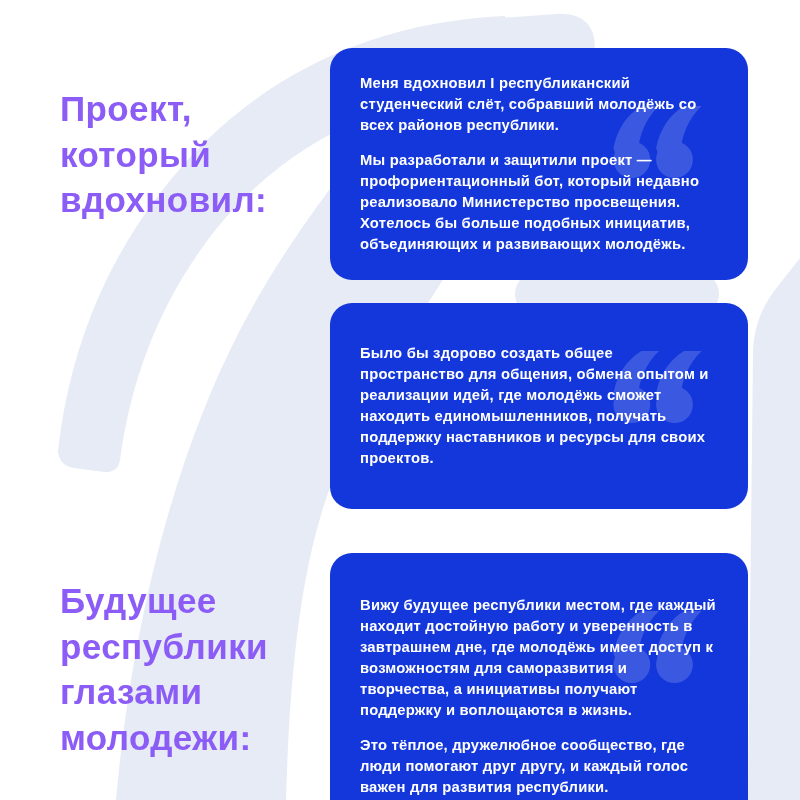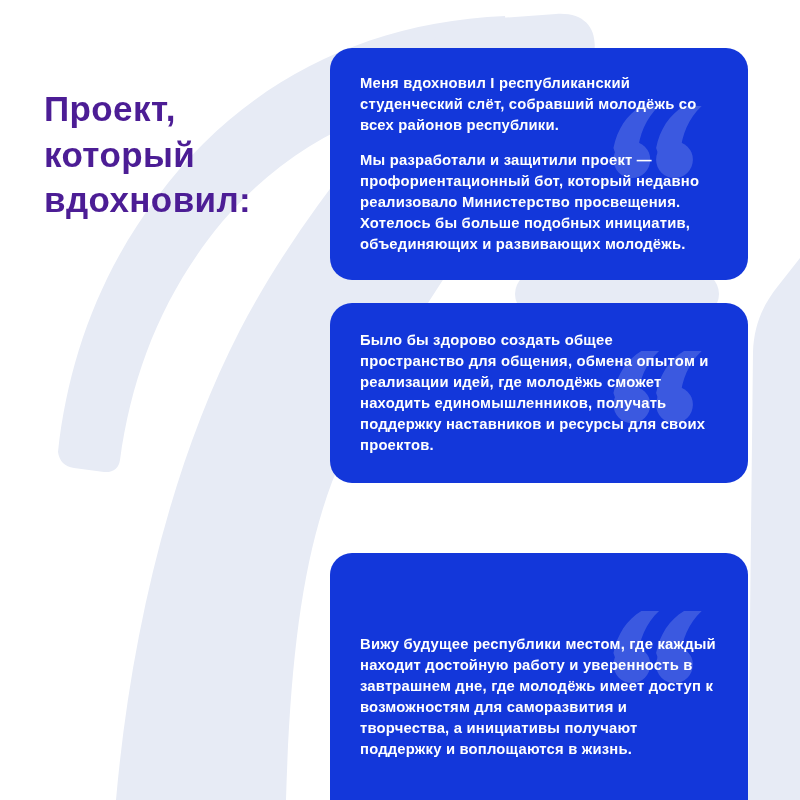--- a/index.html
+++ b/index.html
@@ -6,37 +6,37 @@
   body{
     width:800px;height:800px;overflow:hidden;position:relative;
     background:#ffffff;
     font-family:"Liberation Sans","DejaVu Sans",sans-serif;
   }
   .canvas{position:absolute;inset:0;width:800px;height:800px;}
   
   .watermark{position:absolute;inset:0;z-index:0;pointer-events:none;}
   
   .heading{
-    position:absolute;left:44px;width:268px;z-index:2;
+    position:absolute;left:60px;width:268px;z-index:2;
     font-size:35px;font-weight:700;line-height:1.3;letter-spacing:.4px;
-    color:#4c1d95;
+    color:#8b5cf6;
   }
   .heading.h1{top:86px;}
   .heading.h2{top:349px;}
   .heading.h3{top:578px;}
   
   .card{
     position:absolute;left:330px;width:418px;z-index:2;
     background:#1337DA;border-radius:22px;
     box-sizing:border-box;padding:18px 30px;
     display:flex;flex-direction:column;justify-content:center;gap:14px;
     color:#ffffff;overflow:hidden;
   }
   .card.c1{top:48px;height:232px;}
-  .card.c2{top:303px;height:180px;}
+  .card.c2{top:303px;height:206px;}
   .card.c3{top:553px;height:287px;}
   .card p{
     margin:0;position:relative;z-index:2;
     font-size:14.8px;font-weight:700;line-height:1.42;letter-spacing:.2px;
   }
   .quote-icon{
     position:absolute;z-index:1;width:100px;height:84px;
     right:36px;opacity:.17;
   }
   .card.c1 .quote-icon{top:52px;}
@@ -59,20 +59,21 @@
                L560,112 C480,222 382,360 332,482 C302,562 290,662 286,800
                L116,800 C130,642 168,470 240,330 C292,230 366,140 430,64 Z"></path>
 
       <ellipse cx="617" cy="294" rx="102" ry="46"></ellipse>
 
       <path d="M800,258 L778,286 C762,306 754,326 753,352 L748,800 L800,800 Z"></path>
     </g>
   </svg>
 
   <div class="heading h1">Проект, который вдохновил:</div>
+  <div class="heading h3">Будущее республики глазами молодежи:</div>
 
   <div class="card c1">
     <svg class="quote-icon" viewBox="0 0 136 100" xmlns="http://www.w3.org/2000/svg" aria-hidden="true">
       <g fill="#ffffff">
         <circle cx="27" cy="74" r="25"></circle>
         <path d="M2,58 C7,33 20,13 40,1 L64,1 C46,18 37,40 35,64 L8,76 Z"></path>
         <circle cx="85" cy="74" r="25"></circle>
         <path d="M60,58 C65,33 78,13 98,1 L122,1 C104,18 95,40 93,64 L66,76 Z"></path>
       </g>
     </svg>
@@ -95,15 +96,16 @@
   <div class="card c3">
     <svg class="quote-icon" viewBox="0 0 136 100" xmlns="http://www.w3.org/2000/svg" aria-hidden="true">
       <g fill="#ffffff">
         <circle cx="27" cy="74" r="25"></circle>
         <path d="M2,58 C7,33 20,13 40,1 L64,1 C46,18 37,40 35,64 L8,76 Z"></path>
         <circle cx="85" cy="74" r="25"></circle>
         <path d="M60,58 C65,33 78,13 98,1 L122,1 C104,18 95,40 93,64 L66,76 Z"></path>
       </g>
     </svg>
     <p>Вижу будущее республики местом, где каждый находит достойную работу и уверенность в завтрашнем дне, где молодёжь имеет доступ к возможностям для саморазвития и творчества, а инициативы получают поддержку и воплощаются в жизнь.</p>
+    <p>Это тёплое, дружелюбное сообщество, где люди помогают друг другу, и каждый голос важен для развития республики.</p>
   </div>
 
 </div>
 
 </body></html>

